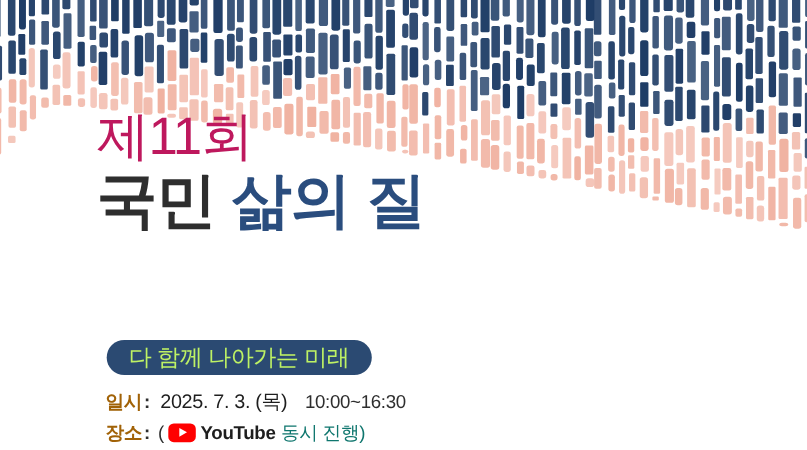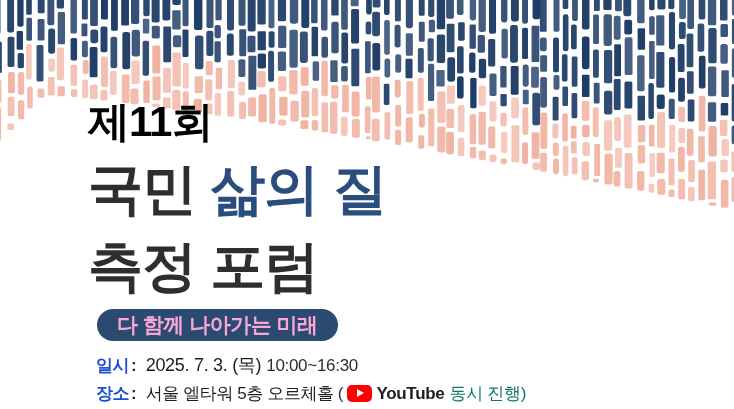--- a/index.html
+++ b/index.html
@@ -38,55 +38,55 @@
 
   
   #headline {
     position: absolute;
     left: 88px;
     top: 100px;
     width: 600px;
   }
 
   .line-issue {
-    font-size: 42px;
-    font-weight: 700;
-    color: #000000;
+    font-size: 48px;
+    font-weight: 400;
+    color: #be185d;
     letter-spacing: -1px;
     line-height: 1.05;
     white-space: nowrap;
   }
 
   .line-big {
     font-size: 55px;
     font-weight: 700;
     color: #2e2e2e;
     letter-spacing: -1px;
     line-height: 1.12;
     white-space: nowrap;
-    margin-top: 15px;
+    margin-top: 2px;
   }
 
   .hl-blue { color: #2a4d7e; }
 
   
   #slogan-pill {
     position: absolute;
     left: 97px;
     top: 309px;
     height: 32px;
     padding: 0 20px;
     display: flex;
     align-items: center;
     justify-content: center;
     background: #2b4a72;
     border-radius: 16px;
-    color: #f9a8d4;
+    color: #bef264;
     font-size: 21px;
-    font-weight: 700;
+    font-weight: 400;
     letter-spacing: -0.5px;
     white-space: nowrap;
   }
 
   
   #info {
     position: absolute;
     left: 96px;
     top: 351px;
     width: 640px;
@@ -94,21 +94,21 @@
 
   .info-row {
     display: flex;
     align-items: center;
     white-space: nowrap;
     line-height: 1.0;
     height: 28px;
   }
 
   .info-label {
-    color: #1d4ed8;
+    color: #a16207;
     font-size: 17px;
     font-weight: 700;
     letter-spacing: -0.5px;
   }
 
   .info-colon {
     color: #2e2e2e;
     font-size: 17px;
     font-weight: 700;
     margin: 0 3px 0 2px;
@@ -120,21 +120,21 @@
     font-weight: 400;
     letter-spacing: -0.3px;
     margin-left: 6px;
   }
 
   .info-regular {
     color: #2e2e2e;
     font-size: 17px;
     font-weight: 400;
     letter-spacing: -0.3px;
-    margin-left: 5px;
+    margin-left: 16px;
   }
 
   .info-venue {
     color: #1e1e1e;
     font-size: 17px;
     font-weight: 400;
     letter-spacing: -0.4px;
     margin-left: 6px;
   }
 
@@ -583,41 +583,36 @@
         </g>
     </svg>
   </div>
 
   <div id="headline">
     <div class="line-issue">제11회</div>
     <div class="line-big">
       <span>국민</span>
       <span class="hl-blue">삶의 질</span>
     </div>
-    <div class="line-big">
-      <span>측정</span>
-      <span>포럼</span>
-    </div>
   </div>
 
   <div id="slogan-pill">다 함께 나아가는 미래</div>
 
   <div id="info">
 
     <div class="info-row">
       <span class="info-label">일시</span>
       <span class="info-colon">:</span>
       <span class="info-strong">2025. 7. 3. (목)</span>
       <span class="info-regular">10:00~16:30</span>
     </div>
 
     <div class="info-row">
       <span class="info-label">장소</span>
       <span class="info-colon">:</span>
-      <span class="info-venue">서울 엘타워 5층 오르체홀</span>
 
       <span class="yt-group">
         <span class="paren">(</span>
         <span class="yt-logo">
             <span class="tri"></span>
           </span>
         <span class="yt-word">YouTube</span>
         <span class="yt-suffix">동시 진행)</span>
       </span>
     </div>

